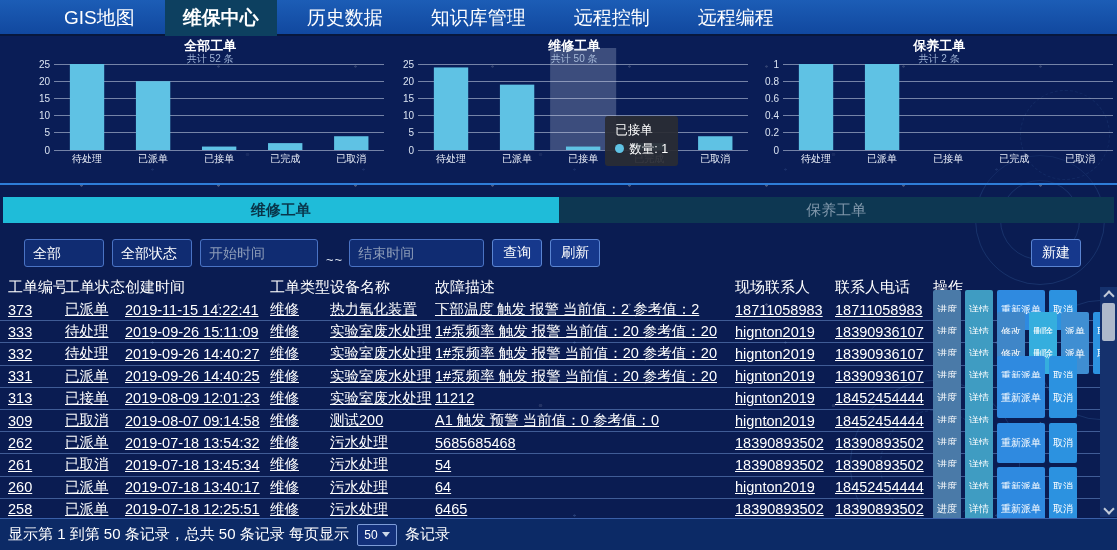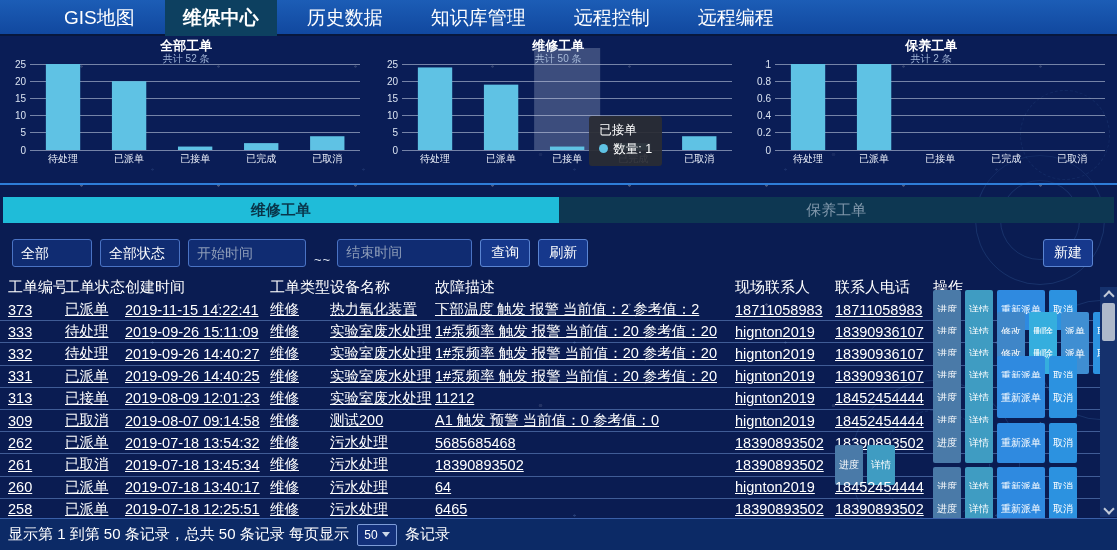--- a/index.html
+++ b/index.html
@@ -23,21 +23,21 @@
 
   
   .topnav { position:relative; z-index:3; height:36px; display:flex; padding-left:40px;
     background:linear-gradient(180deg,#1c5db6,#11489f); border-bottom:2px solid #08173c; }
   .nav-item { height:36px; line-height:36px; padding:0 18px; margin:0 6px;
     font-size:19px; color:#fff; cursor:pointer; white-space:nowrap; }
   .nav-item.active { background:#0d4060; font-weight:bold; }
 
   
   .charts { position:relative; z-index:2; height:149px; display:flex;
-    background:rgba(10,32,92,.45); border-bottom:2px solid #2e7dd8; }
+    background:rgba(10,32,92,.45); border-bottom:2px solid #2e7dd8;padding-left:24px; }
   .chart { position:relative; width:33.333%; height:137px; }
   .chart svg { display:block; }
   .bar { fill:#5fc2e4; }
   .grid-line { stroke:rgba(205,215,235,.55); stroke-width:1; shape-rendering:crispEdges; }
   .ytick { fill:#dbe4f2; font-size:10px; }
   .xtick { fill:#e9eef8; font-size:10px; }
   .c-title { fill:#ffffff; font-size:13px; font-weight:bold; }
   .c-sub { fill:#9fb3d5; font-size:10px; }
   .hl-band { fill:rgba(190,205,225,.28); }
   .tooltip { position:absolute; left:217px; top:80px; z-index:6;
@@ -46,27 +46,27 @@
   .tooltip .dot { display:inline-block; width:9px; height:9px; border-radius:50%;
     background:#5fc2e4; margin-right:5px; }
 
   
   .tabs { position:relative; z-index:2; display:flex; margin:12px 3px 0; height:26px; }
   .tab { flex:1; text-align:center; line-height:26px; font-size:15px; cursor:pointer; }
   .tab.active { background:#1fbcd9; color:#09354a; font-weight:bold; }
   .tab.inactive { background:#0d3752; color:#8097ab; }
 
   
-  .filterbar { position:relative; z-index:2; display:flex; align-items:flex-end; margin:16px 12px 0; height:28px; }
+  .filterbar { position:relative; z-index:2; display:flex; align-items:flex-end; margin:16px 24px 0; height:28px; }
   .f-select, .f-input, .f-btn { height:28px; background:rgba(18,47,120,.85);
     border:1px solid #4a73c4; border-radius:3px; color:#fff; font-size:14px;
     font-family:"Liberation Sans",sans-serif; }
   .f-select { width:80px; margin-right:8px; padding:0 8px; line-height:26px; cursor:pointer; }
   .f-input { width:118px; padding:0 8px; margin-right:8px; }
-  .f-input.end { width:135px;font-family:Liberation Serif, serif; }
+  .f-input.end { width:135px; }
   .f-input::placeholder { color:#8d9cb8; }
   .f-sep { color:#dfe6f2; font-size:13px; margin:0 6px 0 0; letter-spacing:1px; }
   .f-btn { padding:0 10px; margin-right:8px; cursor:pointer; background:#16388c; border-color:#5a84d2; }
   .f-btn.new { margin-left:auto; margin-right:12px; }
 
   
   .table-wrap { position:relative; z-index:2; margin-top:8px; }
   .tr { display:grid; grid-template-columns:57px 60px 145px 60px 105px 300px 100px 98px 1fr;
     padding-left:8px; align-items:center; }
   .thead { height:24px; font-size:15px; color:#fff; }
@@ -314,20 +314,21 @@
         <div class="td">18390893502</div>
         <div class="td">18390893502</div>
         <div class="td"><button class="op-btn" style="background: rgb(74, 122, 168);">进度</button><button class="op-btn" style="background: rgb(63, 156, 194);">详情</button><button class="op-btn" style="background: rgb(47, 138, 224);">重新派单</button><button class="op-btn" style="background: rgb(44, 146, 224);">取消</button></div>
       </div>
       <div class="tr">
         <div class="td">261</div>
         <div class="td">已取消</div>
         <div class="td">2019-07-18 13:45:34</div>
         <div class="td">维修</div>
         <div class="td">污水处理</div>
+        <div class="td">54</div>
         <div class="td">18390893502</div>
         <div class="td">18390893502</div>
         <div class="td"><button class="op-btn" style="background: rgb(74, 122, 168);">进度</button><button class="op-btn" style="background: rgb(63, 156, 194);">详情</button></div>
       </div>
       <div class="tr">
         <div class="td">260</div>
         <div class="td">已派单</div>
         <div class="td">2019-07-18 13:40:17</div>
         <div class="td">维修</div>
         <div class="td">污水处理</div>

